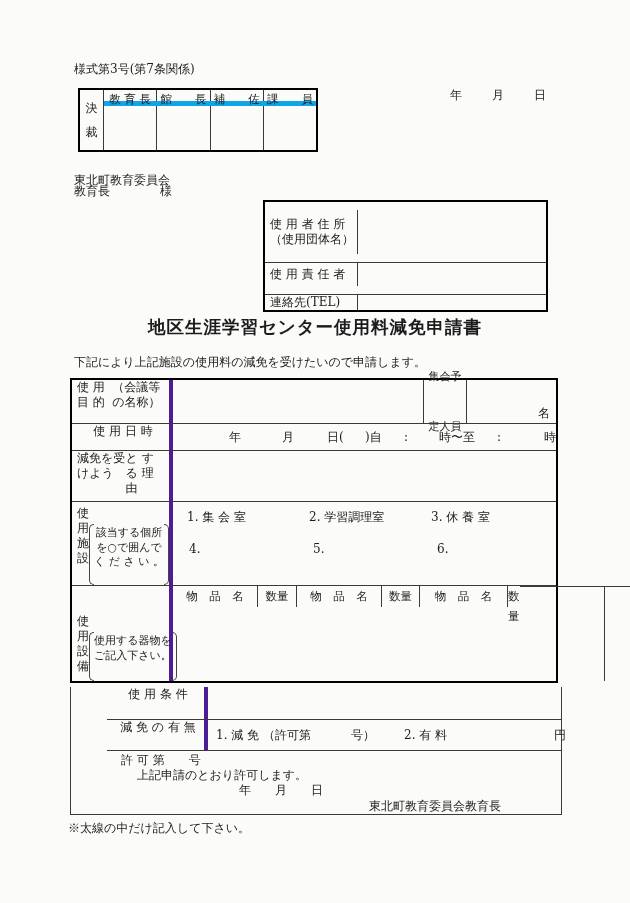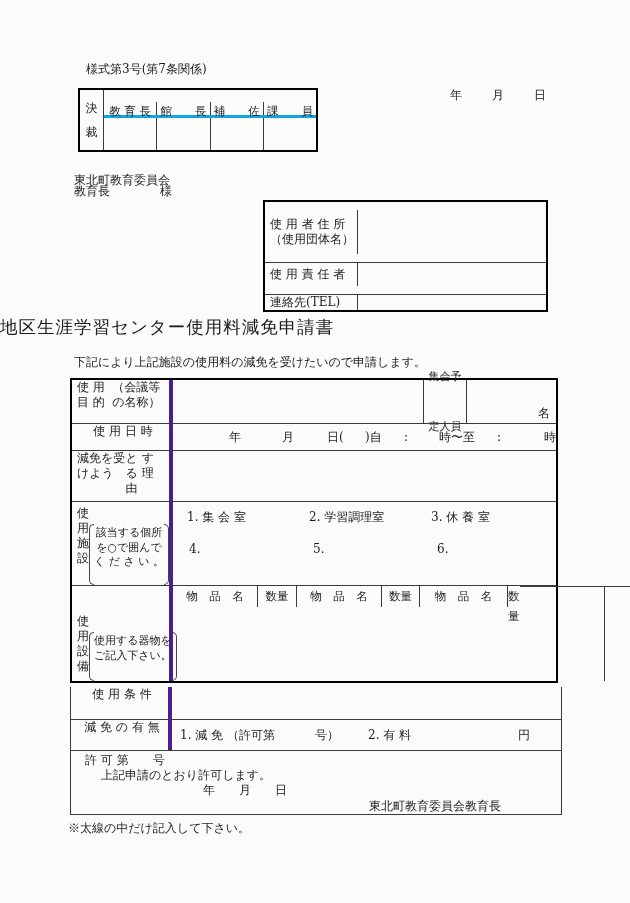--- a/index.html
+++ b/index.html
@@ -10,21 +10,21 @@
     font-family:"DejaVu Serif","Liberation Serif",serif;
     font-size:12px; line-height:1.25;
   }
   .abs { position:absolute; }
   .thick { border:2px solid #000; }
 
   
   .approval { left:78px; top:88px; width:240px; height:64px; display:flex; }
   .approval-side { width:24px; border-right:1px solid #3a3a3a; display:flex; flex-direction:column; justify-content:center; align-items:center; gap:9px; font-size:12px; }
   .approval-main { flex:1; display:flex; flex-direction:column; }
-  .approval-head { height:16px; display:flex; border-bottom:3px solid #0ea5e9;margin-top:12px; }
+  .approval-head { height:16px; display:flex; border-bottom:5px solid #0ea5e9; }
   .approval-head > div { flex:1; text-align:center; font-size:11.5px; line-height:19px; border-right:1px solid #3a3a3a; }
   .approval-head > div:last-child { border-right:none; }
   .approval-body { flex:1; display:flex; }
   .approval-body > div { flex:1; border-right:1px solid #3a3a3a; }
   .approval-body > div:last-child { border-right:none; }
 
   .date-line { left:450px; top:88px; letter-spacing:2px; }
   .org-name { left:74px; top:161px;margin-top:12px; }
   .addressee { left:74px; top:184px; width:140px; }
   .addressee .suffix { position:absolute; left:86px; top:0; }
@@ -32,21 +32,21 @@
   
   .applicant { left:263px; top:200px; width:285px; height:112px; display:flex; flex-direction:column; }
   .applicant-row { display:flex; border-top:1px solid #3a3a3a;margin-top:8px; }
   .applicant-row:first-child { border-top:none; }
   .applicant-label { width:93px; border-right:1px solid #3a3a3a; display:flex; flex-direction:column; justify-content:center; padding-left:5px; font-size:12px; }
   .applicant-value { flex:1; }
   .r-addr { height:53px; }
   .r-resp { height:28px; }
   .r-tel  { flex:1; }
 
-  .form-title { left:0; top:317px; width:100%; font-size:17.5px; letter-spacing:1px; }
+  .form-title { left:0; top:317px; width:100%; text-align:center; font-size:17.5px; letter-spacing:1px;font-weight:bold; }
   .intro { left:74px; top:355px; }
 
   
   .main-upper { left:70px; top:378px; width:488px; border:2px solid #000; display:flex; flex-direction:column; }
   .m-row { display:flex; border-top:1px solid #3a3a3a; }
   .m-row:first-child { border-top:none; }
   .m-label { width:101px; border-right:4px solid #4c1d95; display:flex; flex-direction:row; justify-content:center; padding-left:5px; }
   .m-content { flex:1; position:relative; }
   .row-purpose { height:43px; }
   .row-purpose .wide { width:251px; border-right:1px solid #3a3a3a; }
@@ -75,39 +75,39 @@
 
   .equip-grid { flex:1; display:flex; flex-direction:row; }
   .eq-row { display:flex; border-top:1px solid #3a3a3a; }
   .eq-row:first-child { border-top:none; height:21px; }
   .eq-row.body { flex:1; }
   .eq-row > div { border-right:1px solid #3a3a3a; }
   .eq-row > div:last-child { border-right:none; }
   .eq-h { text-align:center; font-size:11.5px; line-height:20px; }
   .c-name{width:85px}.c-qty{width:39px}.c-name2{width:85px}.c-qty2{width:38px}.c-name3{width:88px}.c-qty3{flex:1}
 
-  .main-lower { left:70px; top:687px; width:492px; border:1px solid #3a3a3a; border-top:none; display:flex; flex-direction:column; }
+  .main-lower { left:70px; top:687px; width:492px; border:1px solid #3a3a3a; border-top:none; display:flex; flex-direction:column;padding-left:36px; }
   .row-cond { height:32px; }
   .row-exem { height:31px; }
   .ex-0{left:8px}.ex-1{left:143px}.ex-2{left:196px}.ex-3{left:346px}
   .row-permit { height:64px; display:block; padding-top:2px; font-size:12px; }
   .row-permit div { line-height:15.2px; white-space:nowrap; }
   .pm-1 { padding-left:14px; }
   .pm-2 { padding-left:30px; }
   .pm-3 { padding-left:132px; }
   .pm-4 { text-align:right; padding-right:60px; }
 
   .footnote { left:68px; top:821px; }
 </style>
 </head>
 <body>
 
 <div class="page">
 
-  <div class="abs" style="left:86px;top:62px">様式第3号(第7条関係)</div>
+  <div class="abs" style="left:74px;top:62px">様式第3号(第7条関係)</div>
 
   <div class="abs thick approval">
     <div class="approval-side">
       <span>決</span>
       <span>裁</span>
     </div>
     <div class="approval-main">
       <div class="approval-head">
         <div>教 育 長</div>
         <div>館　　長</div>

